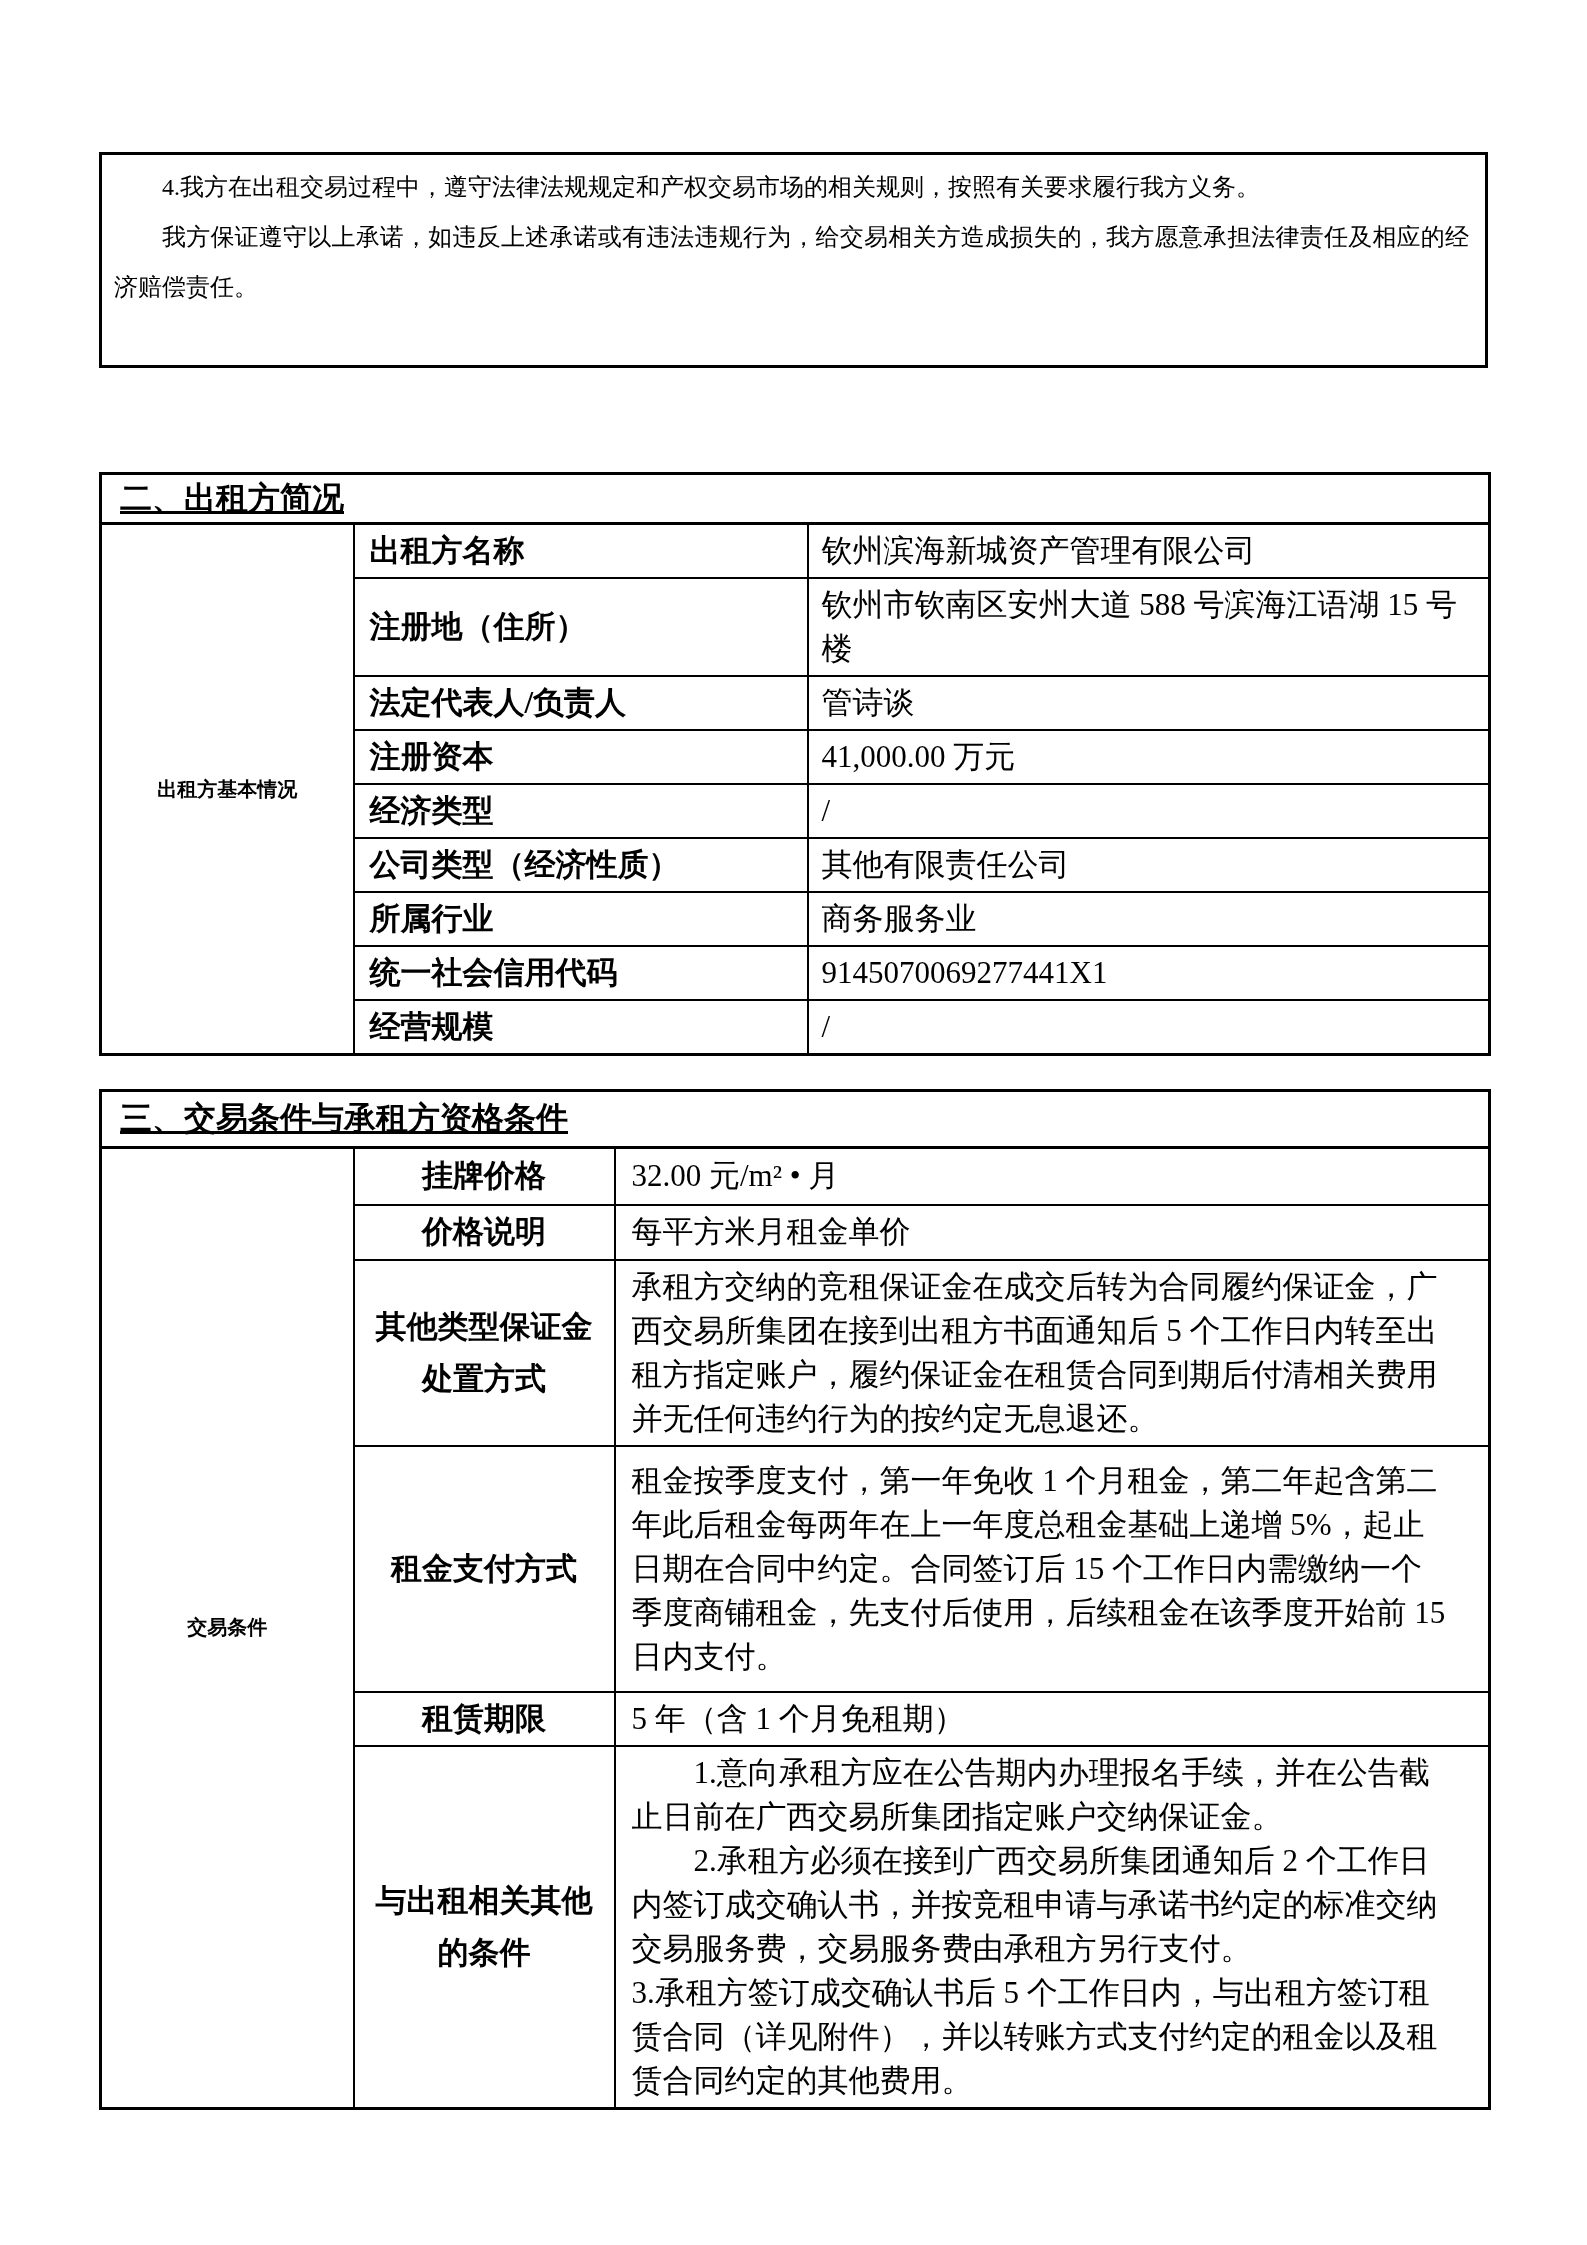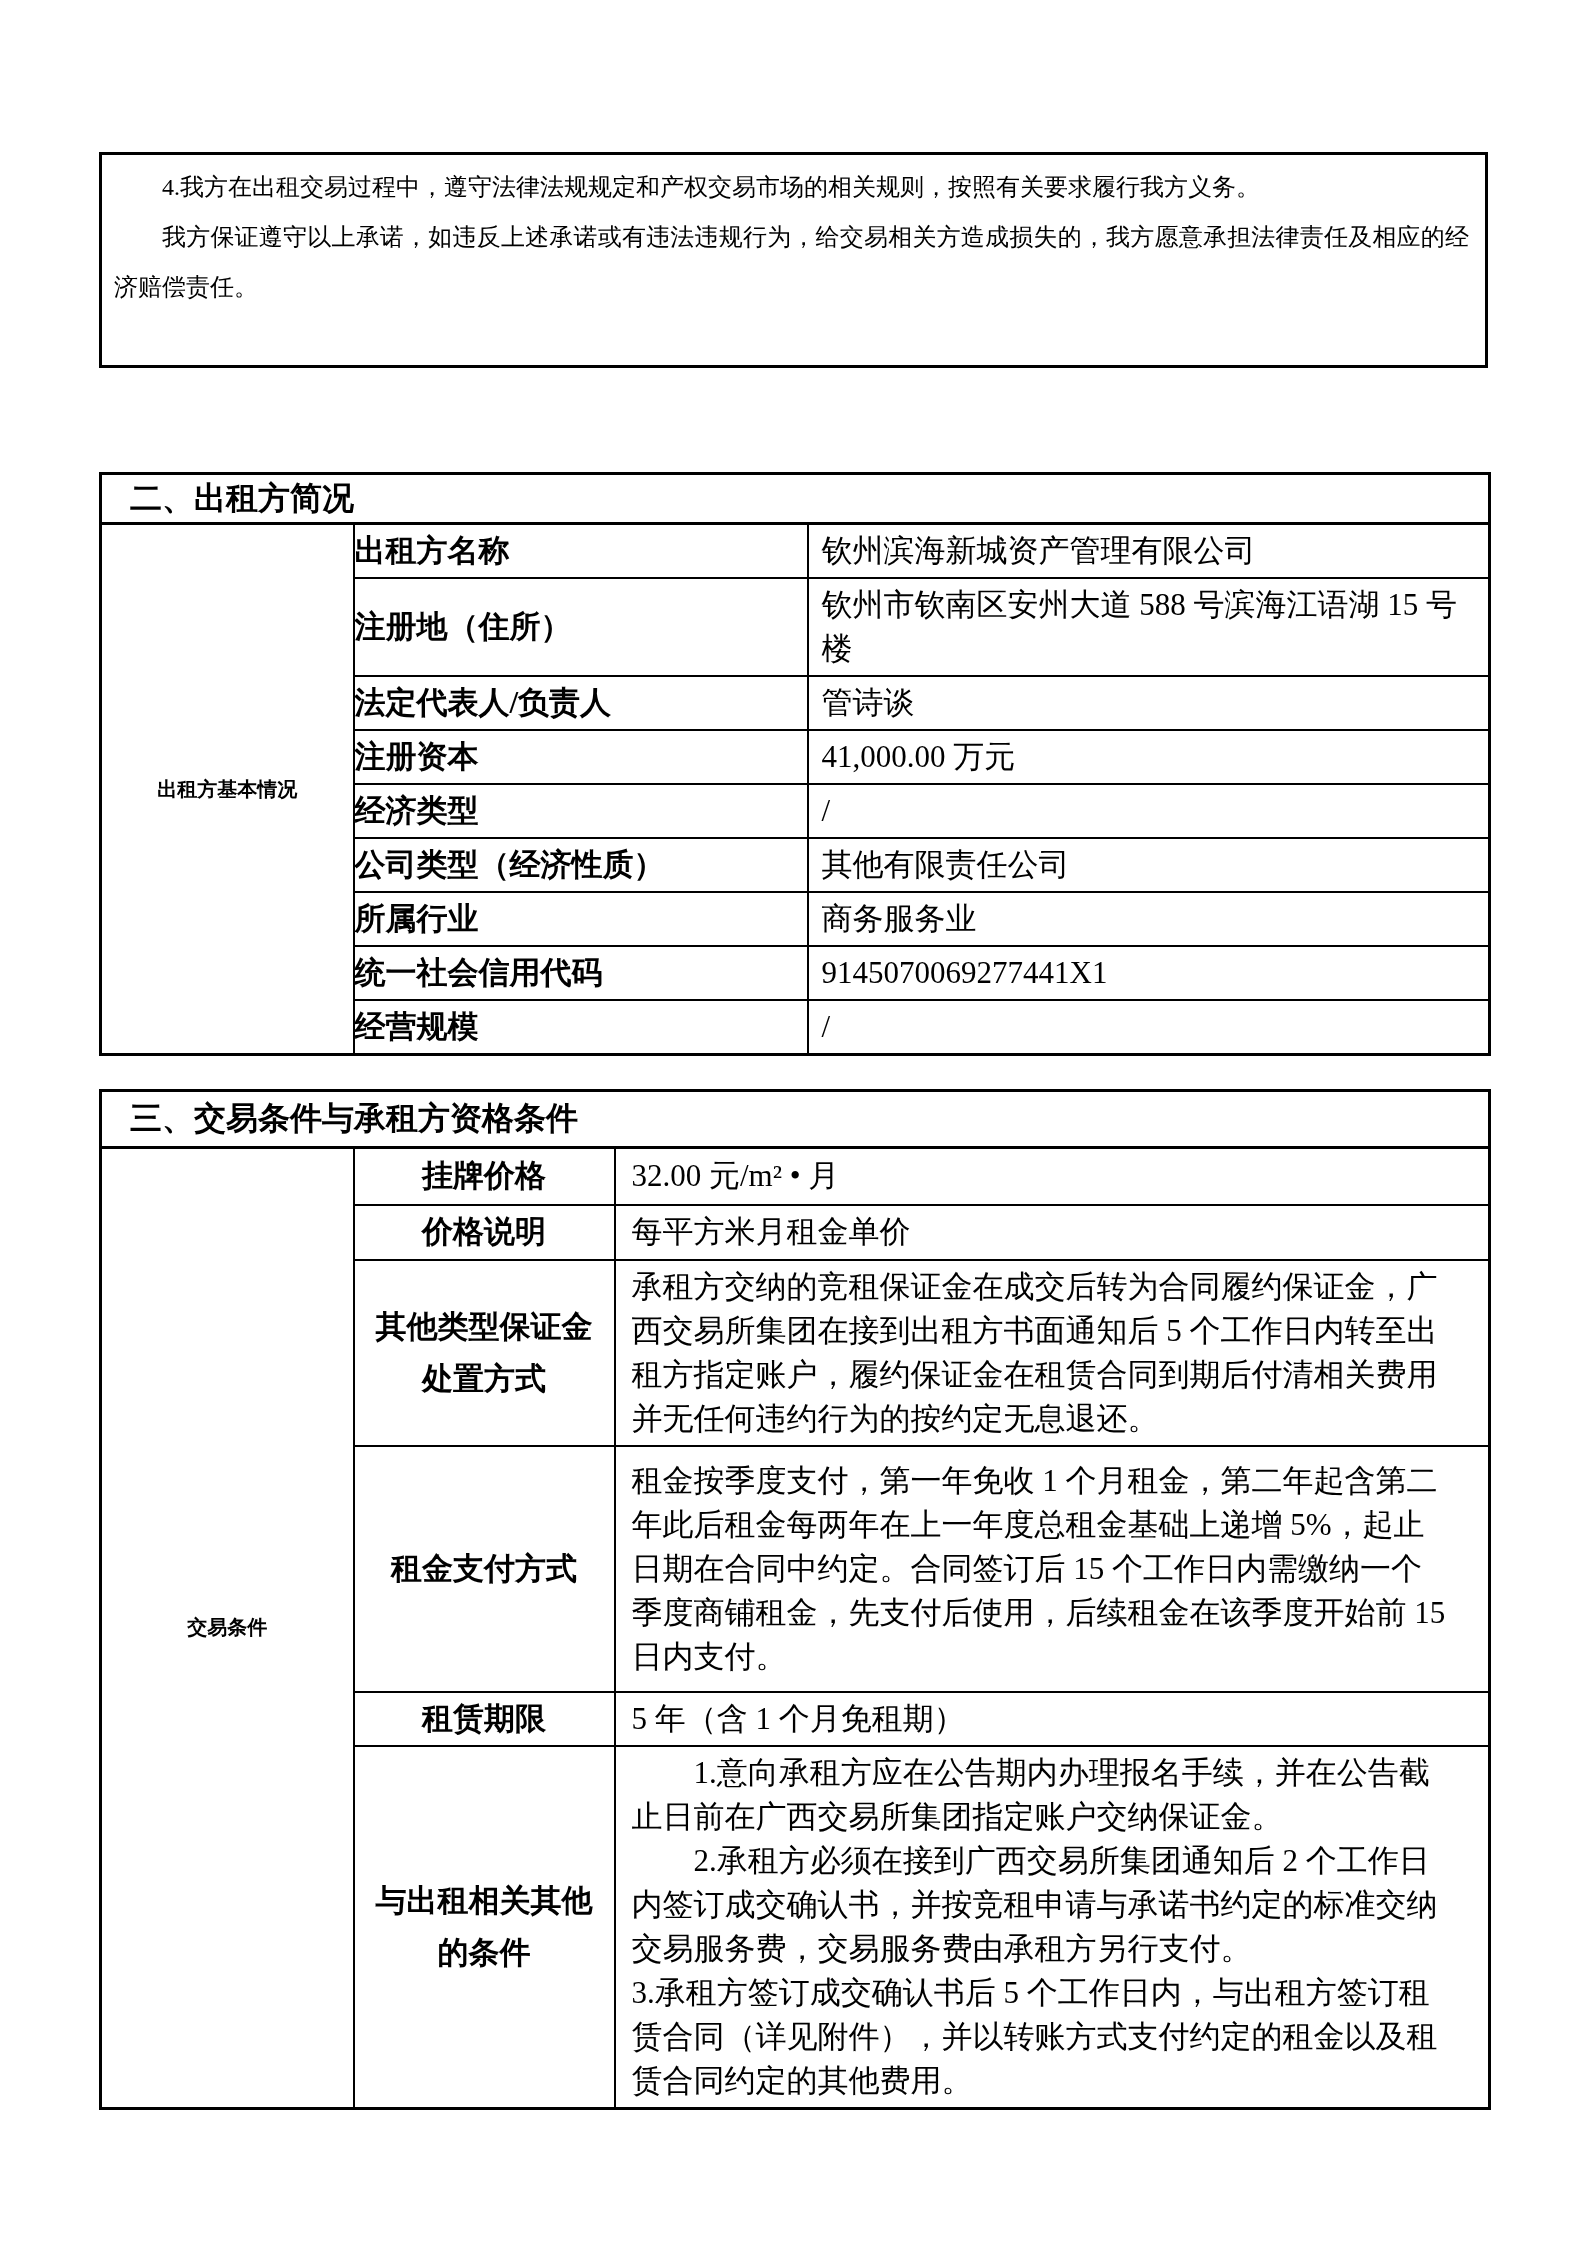--- a/index.html
+++ b/index.html
@@ -38,31 +38,33 @@
     border: 2px solid #000;
     vertical-align: middle;
     overflow: hidden;
   }
   .t2 { top: 472px; }
   .t3 { top: 1089px; }
 
   td.section-cell {
     font-weight: bold;
     font-size: 32px;
-    padding-left: 28px;
+    padding-left: 18px;
     border-bottom-width: 3px;
+    text-decoration: underline;
   }
   td.group-cell {
     font-weight: bold;
     font-size: 20px;
     text-align: center;
     padding: 0 6px;
   }
   td.label-cell {
     font-weight: bold;
+    padding-left: 15px;
     line-height: 44px;
   }
   td.label-cell-centered {
     font-weight: bold;
     text-align: center;
     padding: 0 8px;
     line-height: 52px;
   }
   td.value-cell {
     padding: 4px 8px 4px 13px;

